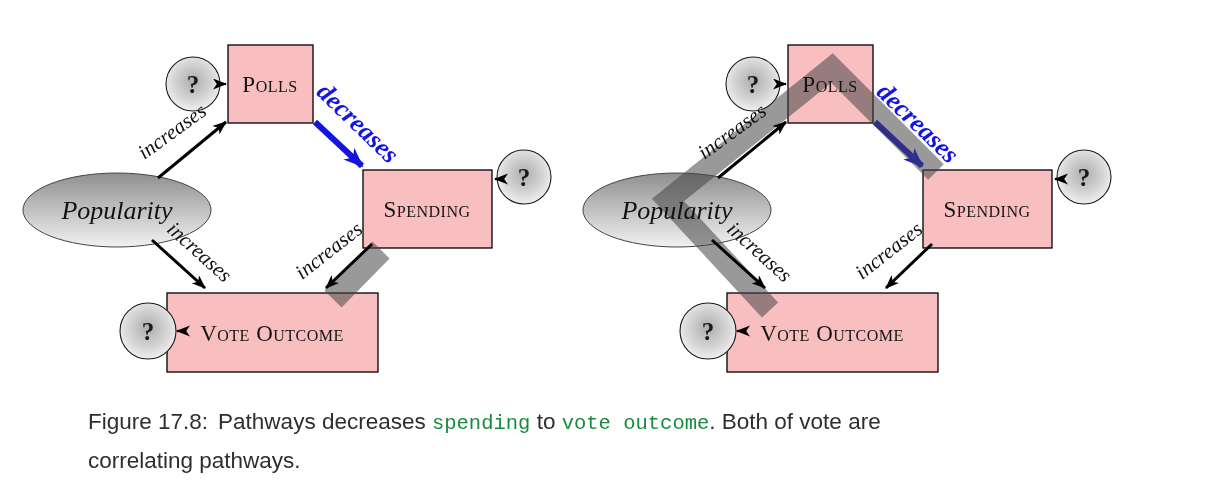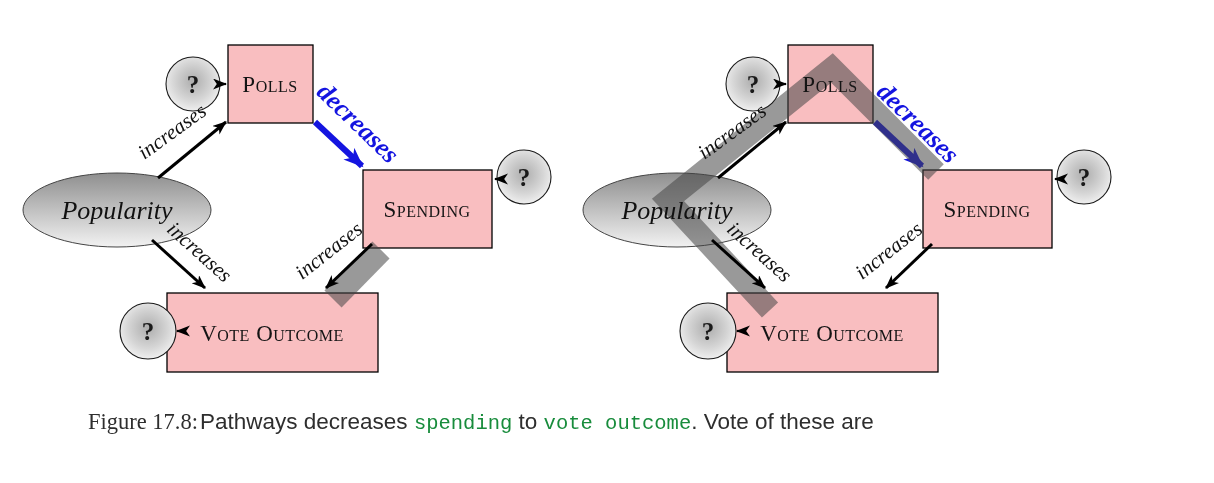--- a/index.html
+++ b/index.html
@@ -34,21 +34,21 @@
     font-size:25px;fill:#1a1a1a;text-anchor:middle;
   }
   .black-arrow{stroke:#000;stroke-width:3;fill:none;}
   .small-arrow{stroke:#000;stroke-width:2.2;fill:none;}
   .blue-arrow{stroke-width:6;fill:none;}
   .band{fill:none;stroke-linecap:butt;stroke-linejoin:miter;}
   #caption{
     position:absolute;left:88px;top:403px;width:990px;
     font-size:22.5px;line-height:37px;color:#2e2e2e;
   }
-  #caption .fig-label{margin-right:2px;font-family:Liberation Serif, serif;}
+  #caption .fig-label{margin-right:10px;}
   #caption .code{
     font-family:"Liberation Mono",monospace;font-size:20.5px;color:#188c3c;
   }
 </style>
 </head>
 <body>
 
 <svg id="diagram-left" class="diagram" width="560" height="398" viewBox="0 0 560 398">
   <defs>
     <linearGradient id="ellGradL" x1="0" y1="0" x2="0" y2="1">
@@ -147,14 +147,15 @@
   <text class="q-label" x="193" y="93">?</text>
   <text class="q-label" x="524" y="186">?</text>
   <text class="q-label" x="148" y="340">?</text>
   <text class="edge-label" transform="translate(176,137) rotate(-36)">increases</text>
   <text class="edge-label" transform="translate(195,257) rotate(42)">increases</text>
   <text class="edge-label" transform="translate(333,256) rotate(-38)">increases</text>
   <text class="decrease-label" transform="translate(352,129) rotate(44)" fill="#1414e0">decreases</text>
 </svg>
 
 <div id="caption">
-  <div><span class="fig-label">Figure 17.8:</span><span>Pathways decreases</span> <span class="code">spending</span> <span>to</span> <span class="code">vote outcome</span><span>. Vote of these are</span></div>
+  <div><span class="fig-label">Figure 17.8:</span><span>Pathways decreases</span> <span class="code">spending</span> <span>to</span> <span class="code">vote outcome</span><span>. Both of vote are</span></div>
+  <div><span>correlating pathways.</span></div>
 </div>
 
 </body></html>

